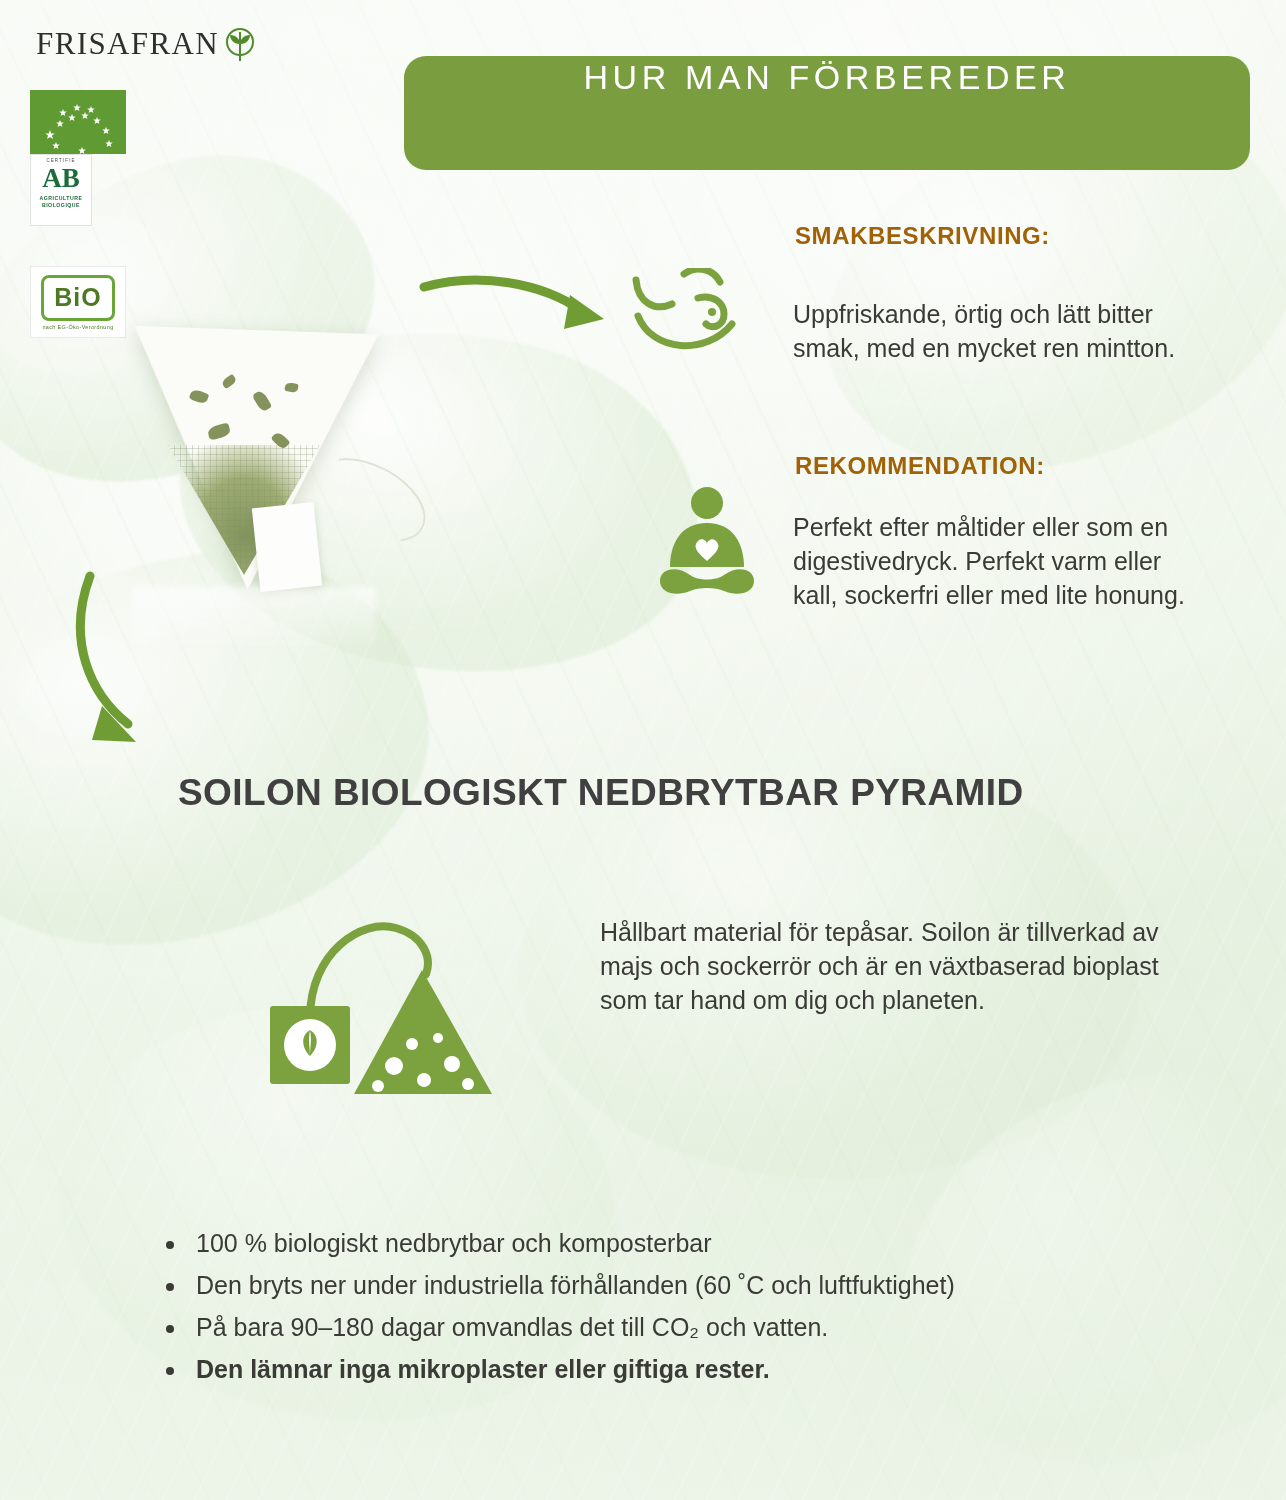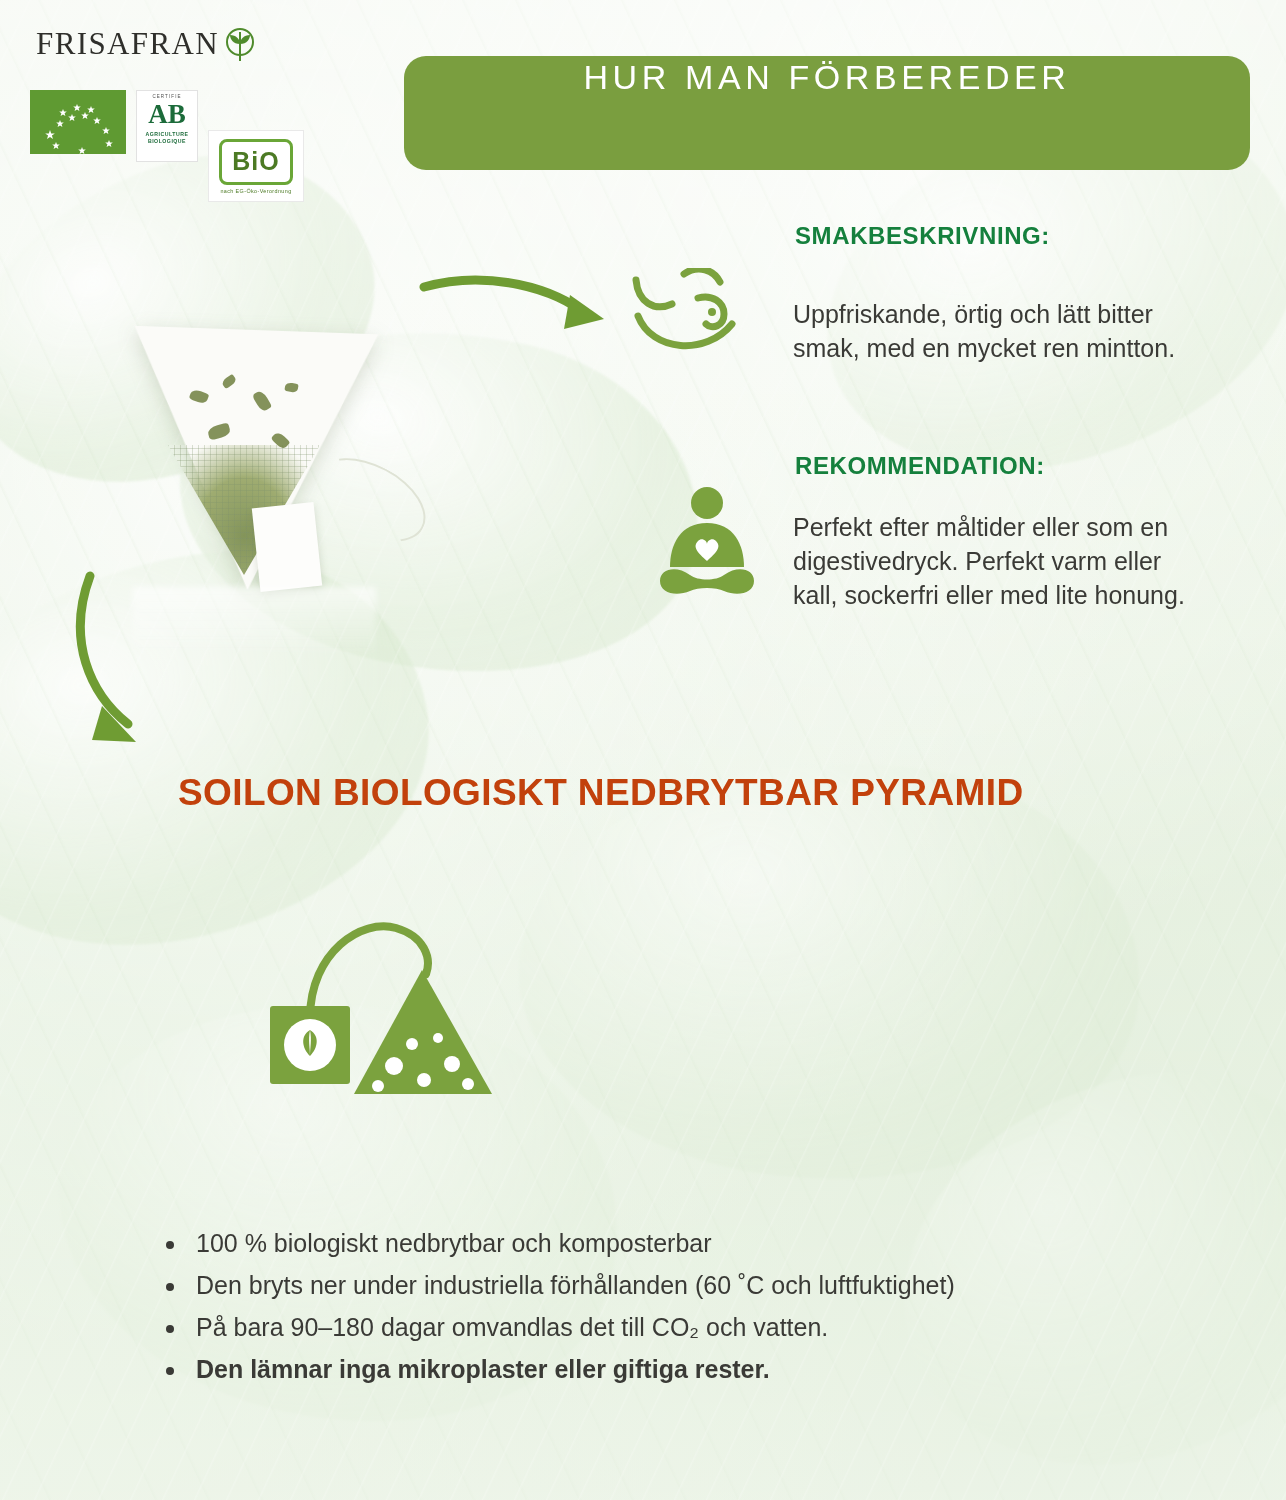--- a/index.html
+++ b/index.html
@@ -65,21 +65,21 @@
     color: #2f2f2b;
   }
   .brand-mark { width: 30px; height: 34px; }
 
   
   .badges {
     position: absolute;
     left: 30px; top: 90px;
     display: flex;
     align-items: flex-start;
-    gap: 10px;
+    flex-direction: column;
   }
   .badge-euro {
     width: 96px; height: 64px;
     background: #5f9a32;
     position: relative;
     overflow: hidden;
   }
   .badge-ab {
     width: 62px; height: 72px;
     background: #ffffff;
@@ -185,21 +185,21 @@
     filter: blur(3px);
   }
 
   
   .arrow-1 { position: absolute; left: 418px; top: 275px; }
   .arrow-2 { position: absolute; left: 72px; top: 570px; }
 
   
   .block { position: absolute; }
   .hdr {
-    color: #15803d;
+    color: #a16207;
     font-weight: bold;
     font-size: 24px;
     letter-spacing: .6px;
   }
   .para {
     color: #3a3a36;
     font-size: 25px;
     line-height: 34px;
   }
 
@@ -210,21 +210,21 @@
   .rec-hdr { left: 795px; top: 452px; }
   .rec-icon { position: absolute; left: 646px; top: 485px; }
   .rec-text { left: 793px; top: 510px; width: 412px; }
 
   
   .soilon-title {
     position: absolute;
     left: 178px; top: 772px;
     font-size: 37px;
     font-weight: bold;
-    color: #c2410c;
+    color: #404040;
     letter-spacing: .4px;
     white-space: nowrap;
   }
   .soilon-icon { position: absolute; left: 262px; top: 898px; }
   .soilon-text { left: 600px; top: 915px; width: 580px; }
 
   
   .bullets {
     position: absolute;
     left: 158px; top: 1222px;
@@ -364,20 +364,21 @@
       <path d="M160 72 L230 196 L92 196 Z" fill="#7ba23e"></path>
       <circle cx="132" cy="168" r="9" fill="#ffffff"></circle>
       <circle cx="162" cy="182" r="7" fill="#ffffff"></circle>
       <circle cx="190" cy="166" r="8" fill="#ffffff"></circle>
       <circle cx="150" cy="146" r="6" fill="#ffffff"></circle>
       <circle cx="176" cy="140" r="5" fill="#ffffff"></circle>
       <circle cx="206" cy="186" r="6" fill="#ffffff"></circle>
       <circle cx="116" cy="188" r="6" fill="#ffffff"></circle>
     </svg>
   </div>
+  <div class="block para soilon-text">Hållbart material för tepåsar. Soilon är tillverkad av majs och sockerrör och är en växtbaserad bioplast som tar hand om dig och planeten.</div>
 
   <div class="bullets">
     <ul>
       <li>100 % biologiskt nedbrytbar och komposterbar</li>
       <li>Den bryts ner under industriella förhållanden (60 ˚C och luftfuktighet)</li>
       <li>På bara 90–180 dagar omvandlas det till CO₂ och vatten.</li>
       <li class="bold">Den lämnar inga mikroplaster eller giftiga rester.</li>
     </ul>
   </div>
 

